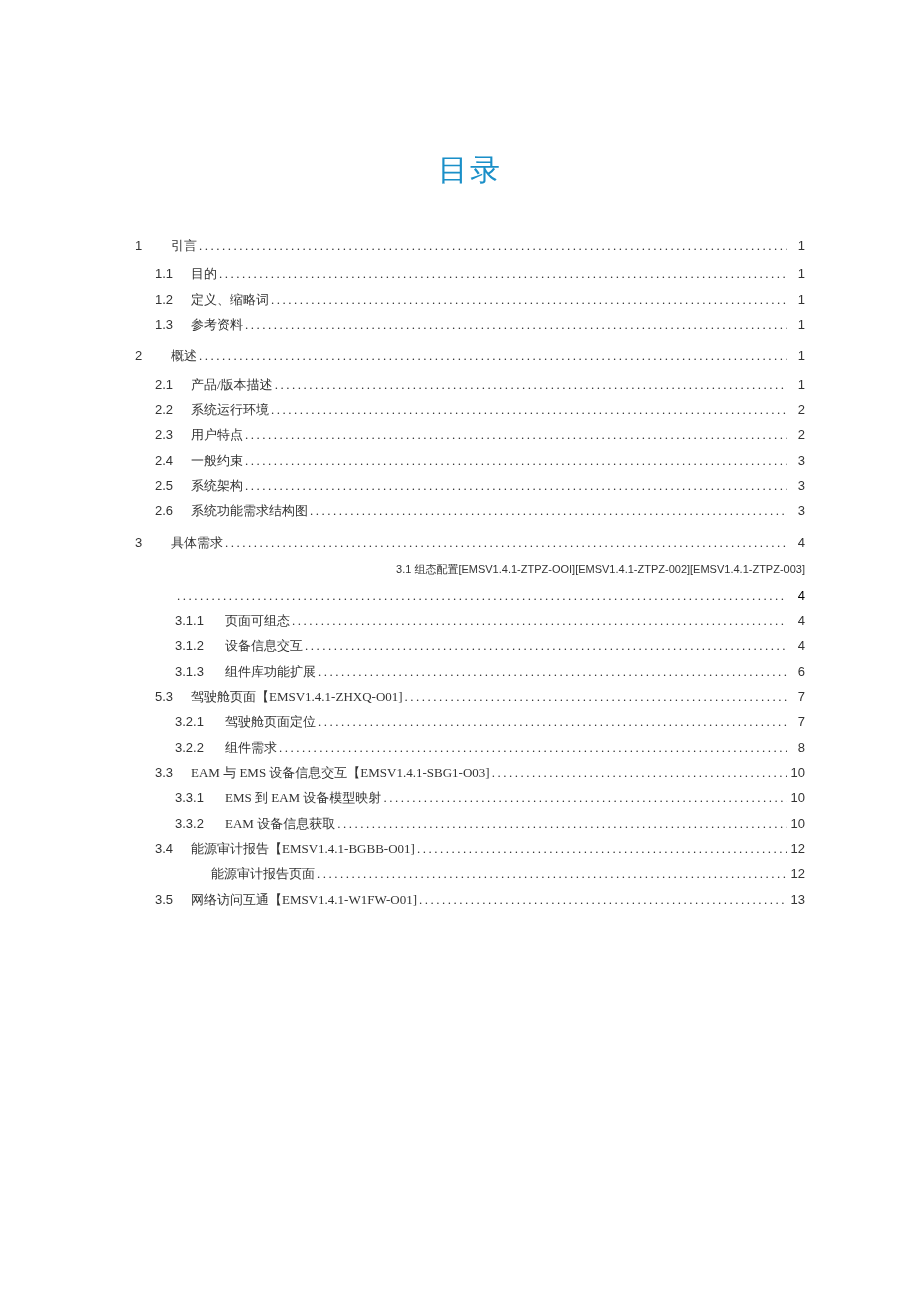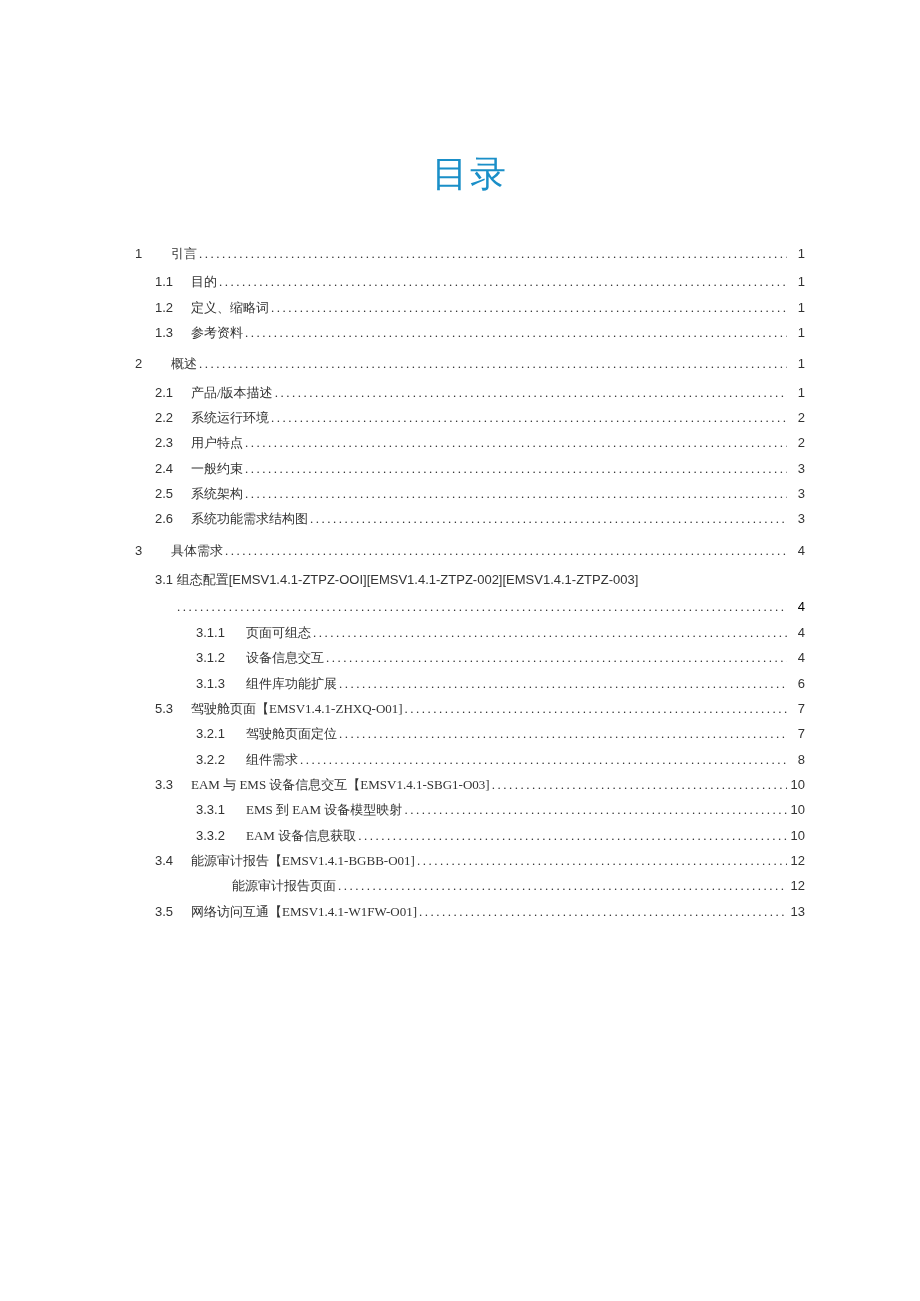--- a/index.html
+++ b/index.html
@@ -13,21 +13,21 @@
       background: #ffffff;
       font-family: "SimSun", "宋体", serif;
       position: relative;
     }
     .page {
       padding: 150px 115px 0 135px;
     }
     .title {
       text-align: center;
       color: #1a8fc8;
-      font-size: 36px;
+      font-size: 30px;
       font-weight: normal;
       letter-spacing: 2px;
       margin-bottom: 42px;
       font-family: "SimSun", "宋体", serif;
     }
     .toc-line {
       display: flex;
       align-items: baseline;
       font-size: 13px;
       color: #333;
@@ -36,21 +36,21 @@
     }
     .toc-line.l1 {
       margin-left: 0;
       margin-top: 6px;
       margin-bottom: 3px;
     }
     .toc-line.l2 {
       margin-left: 20px;
     }
     .toc-line.l3 {
-      margin-left: 61px;
+      margin-left: 40px;
     }
     .toc-num {
       min-width: 36px;
       font-family: Arial, "SimSun", sans-serif;
     }
     .toc-num.wide {
       min-width: 50px;
     }
     .toc-text {
       font-family: "SimSun", "宋体", serif;
@@ -69,25 +69,26 @@
     .dots::after {
       content: "..........................................................................................................................................................";
     }
     .page-num {
       font-family: Arial, sans-serif;
       min-width: 16px;
       text-align: right;
     }
     .multiline-label {
       margin-left: 20px;
-      font-size: 13px;
+      font-size: 11px;
       line-height: 1.95;
       font-family: Arial, "SimSun", "宋体", sans-serif;
       color: #333;
       margin-top: 4px;
+      text-align: right;
     }
     .multiline-continuation {
       display: flex;
       align-items: baseline;
       font-size: 13px;
       line-height: 1.95;
       margin-left: 40px;
       margin-top: 2px;
     }
   </style>

